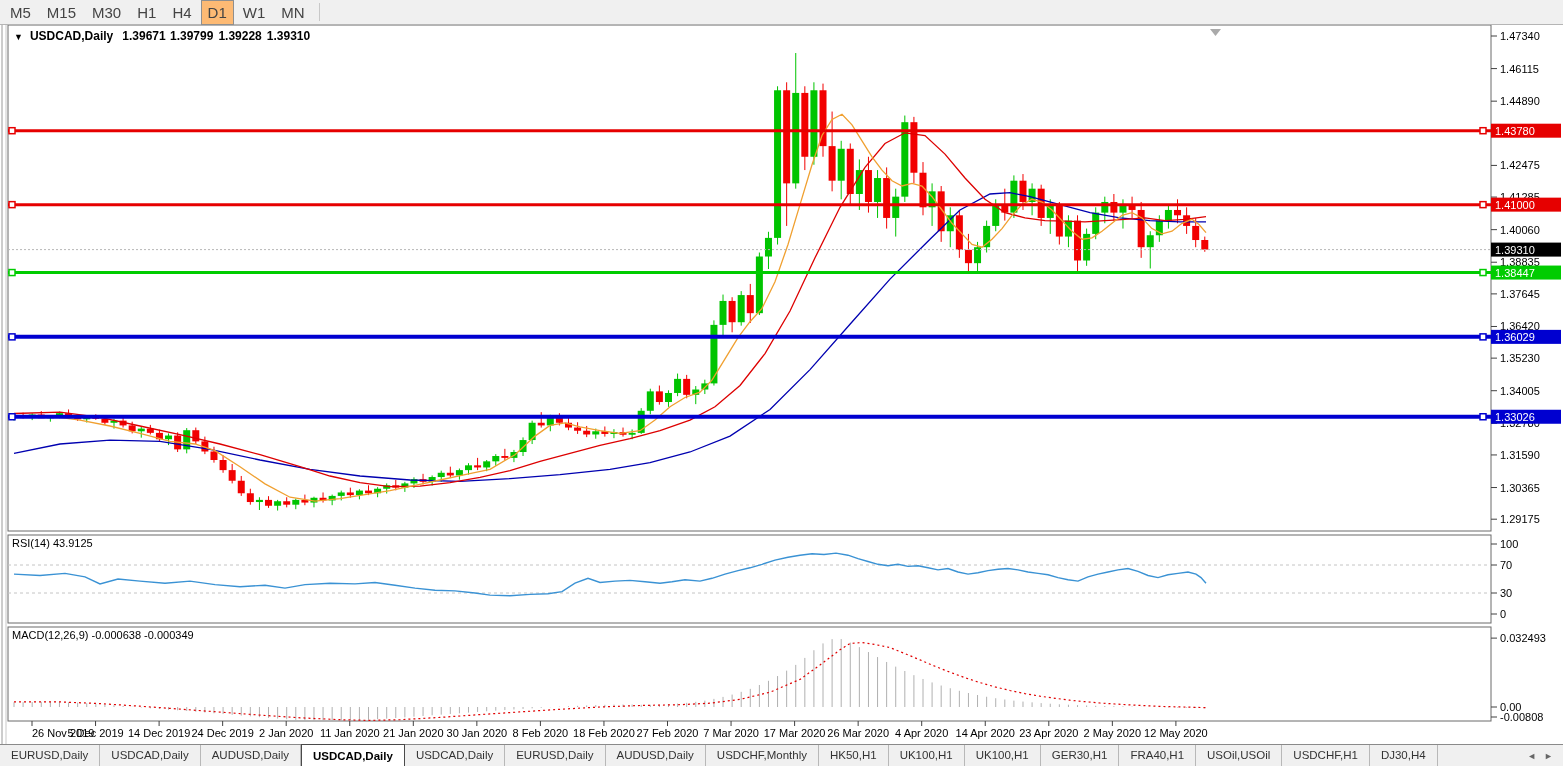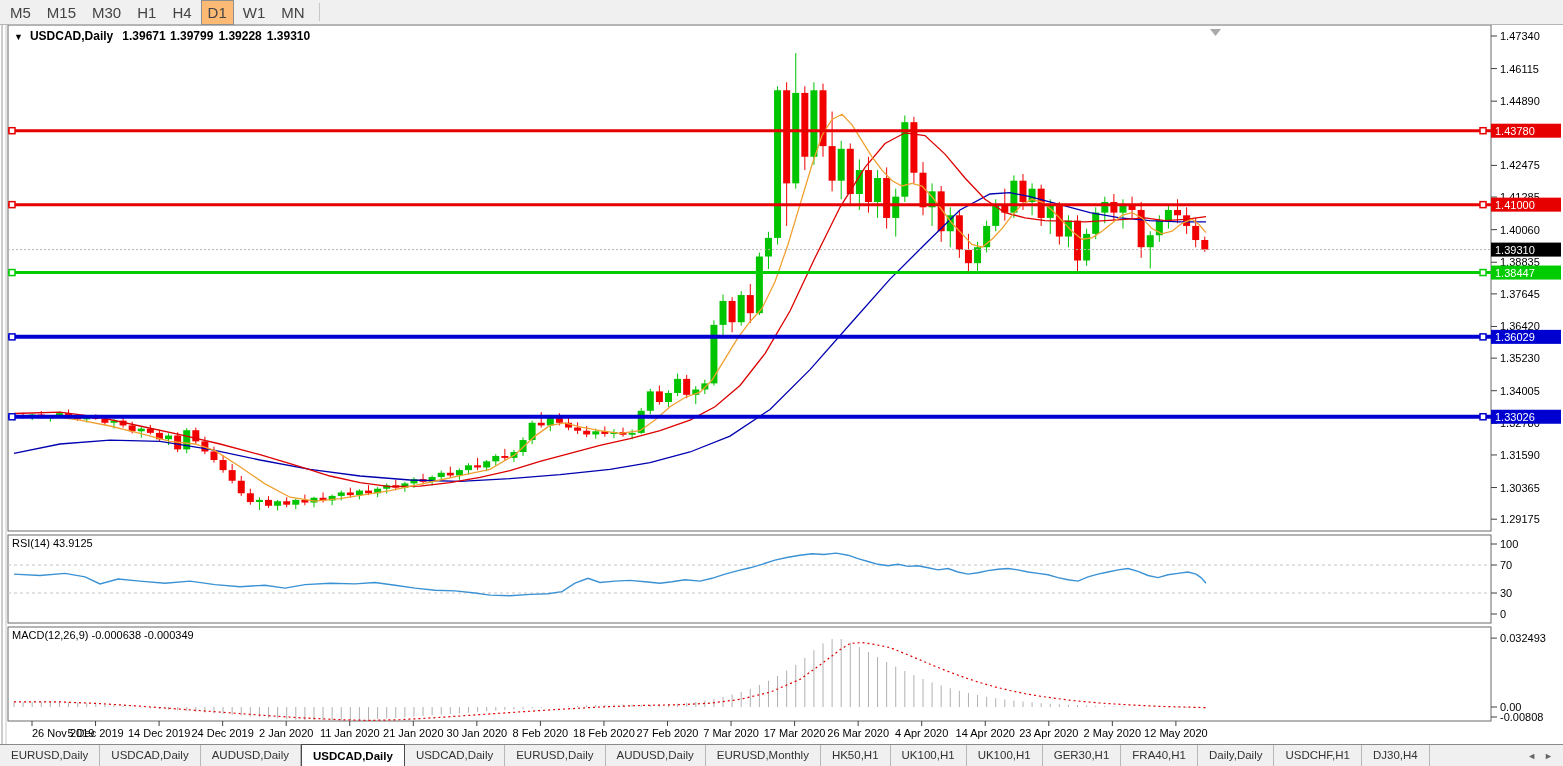--- a/index.html
+++ b/index.html
@@ -574,26 +574,26 @@
 </div>
 
 <div id="tabbar">
     <div class="tab">EURUSD,Daily</div>
     <div class="tab">USDCAD,Daily</div>
     <div class="tab">AUDUSD,Daily</div>
     <div class="tab active">USDCAD,Daily</div>
     <div class="tab">USDCAD,Daily</div>
     <div class="tab">EURUSD,Daily</div>
     <div class="tab">AUDUSD,Daily</div>
-    <div class="tab">EURUSD,Monthly</div>
+    <div class="tab">USDCHF,Monthly</div>
     <div class="tab">HK50,H1</div>
     <div class="tab">UK100,H1</div>
     <div class="tab">UK100,H1</div>
     <div class="tab">GER30,H1</div>
     <div class="tab">FRA40,H1</div>
-    <div class="tab">Daily,Daily</div>
+    <div class="tab">USOil,USOil</div>
     <div class="tab">USDCHF,H1</div>
     <div class="tab">DJ30,H4</div>
     <div id="tabnav">
       <span>◄</span>
       <span>►</span>
     </div>
   </div>
 
 </body></html>

